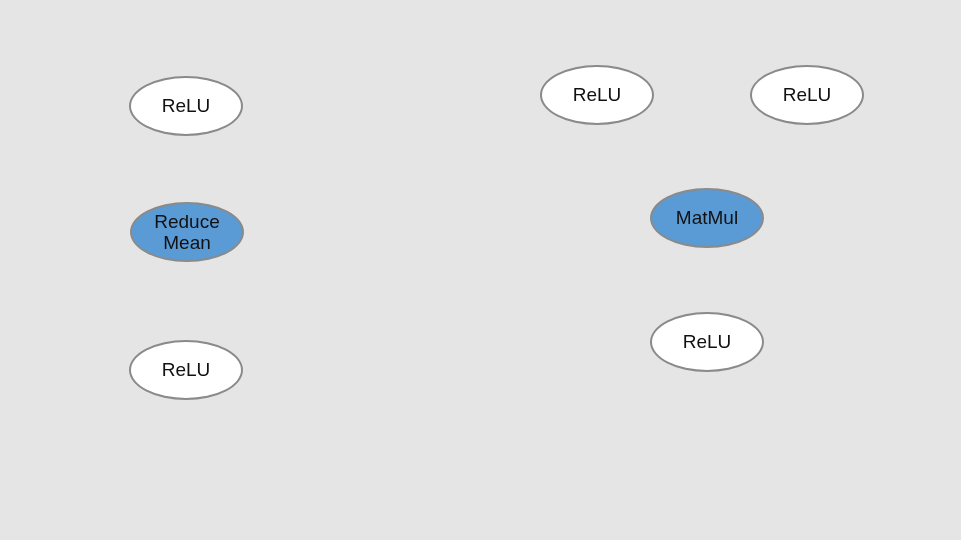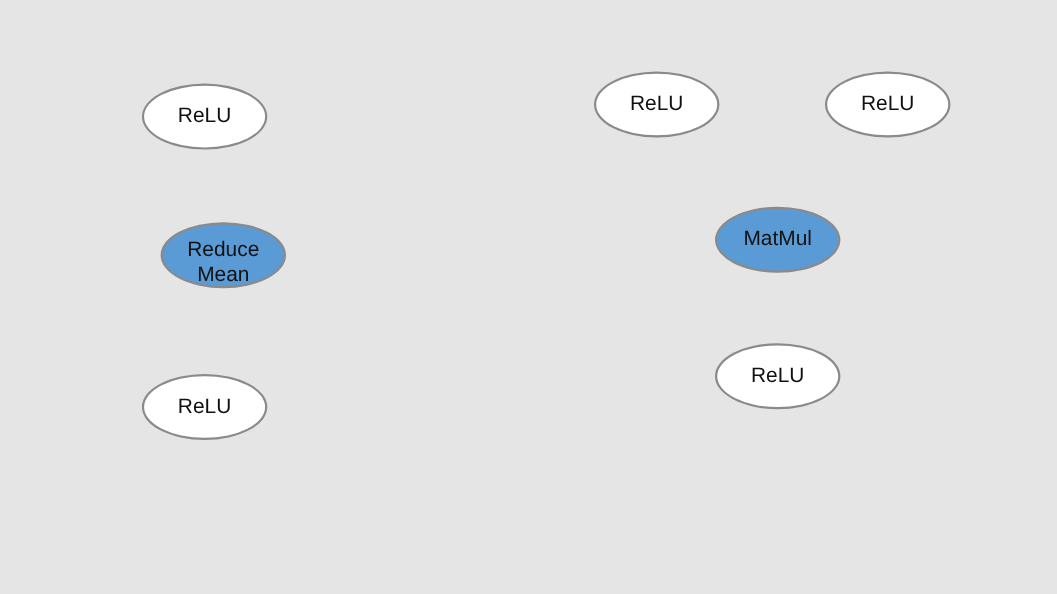--- a/index.html
+++ b/index.html
@@ -38,21 +38,21 @@
 </style>
 </head>
 <body>
 
 <div id="canvas">
 
   <div class="node white" style="left:129px; top:76px;">
     <span class="label">ReLU</span>
   </div>
 
-  <div class="node blue" style="left:146px; top:202px;align-items:flex-end;">
+  <div class="node blue" style="left:130px; top:202px;">
     <span class="label">Reduce
 Mean</span>
   </div>
 
   <div class="node white" style="left:129px; top:340px;">
     <span class="label">ReLU</span>
   </div>
 
   <div class="node white" style="left:540px; top:65px;">
     <span class="label">ReLU</span>

